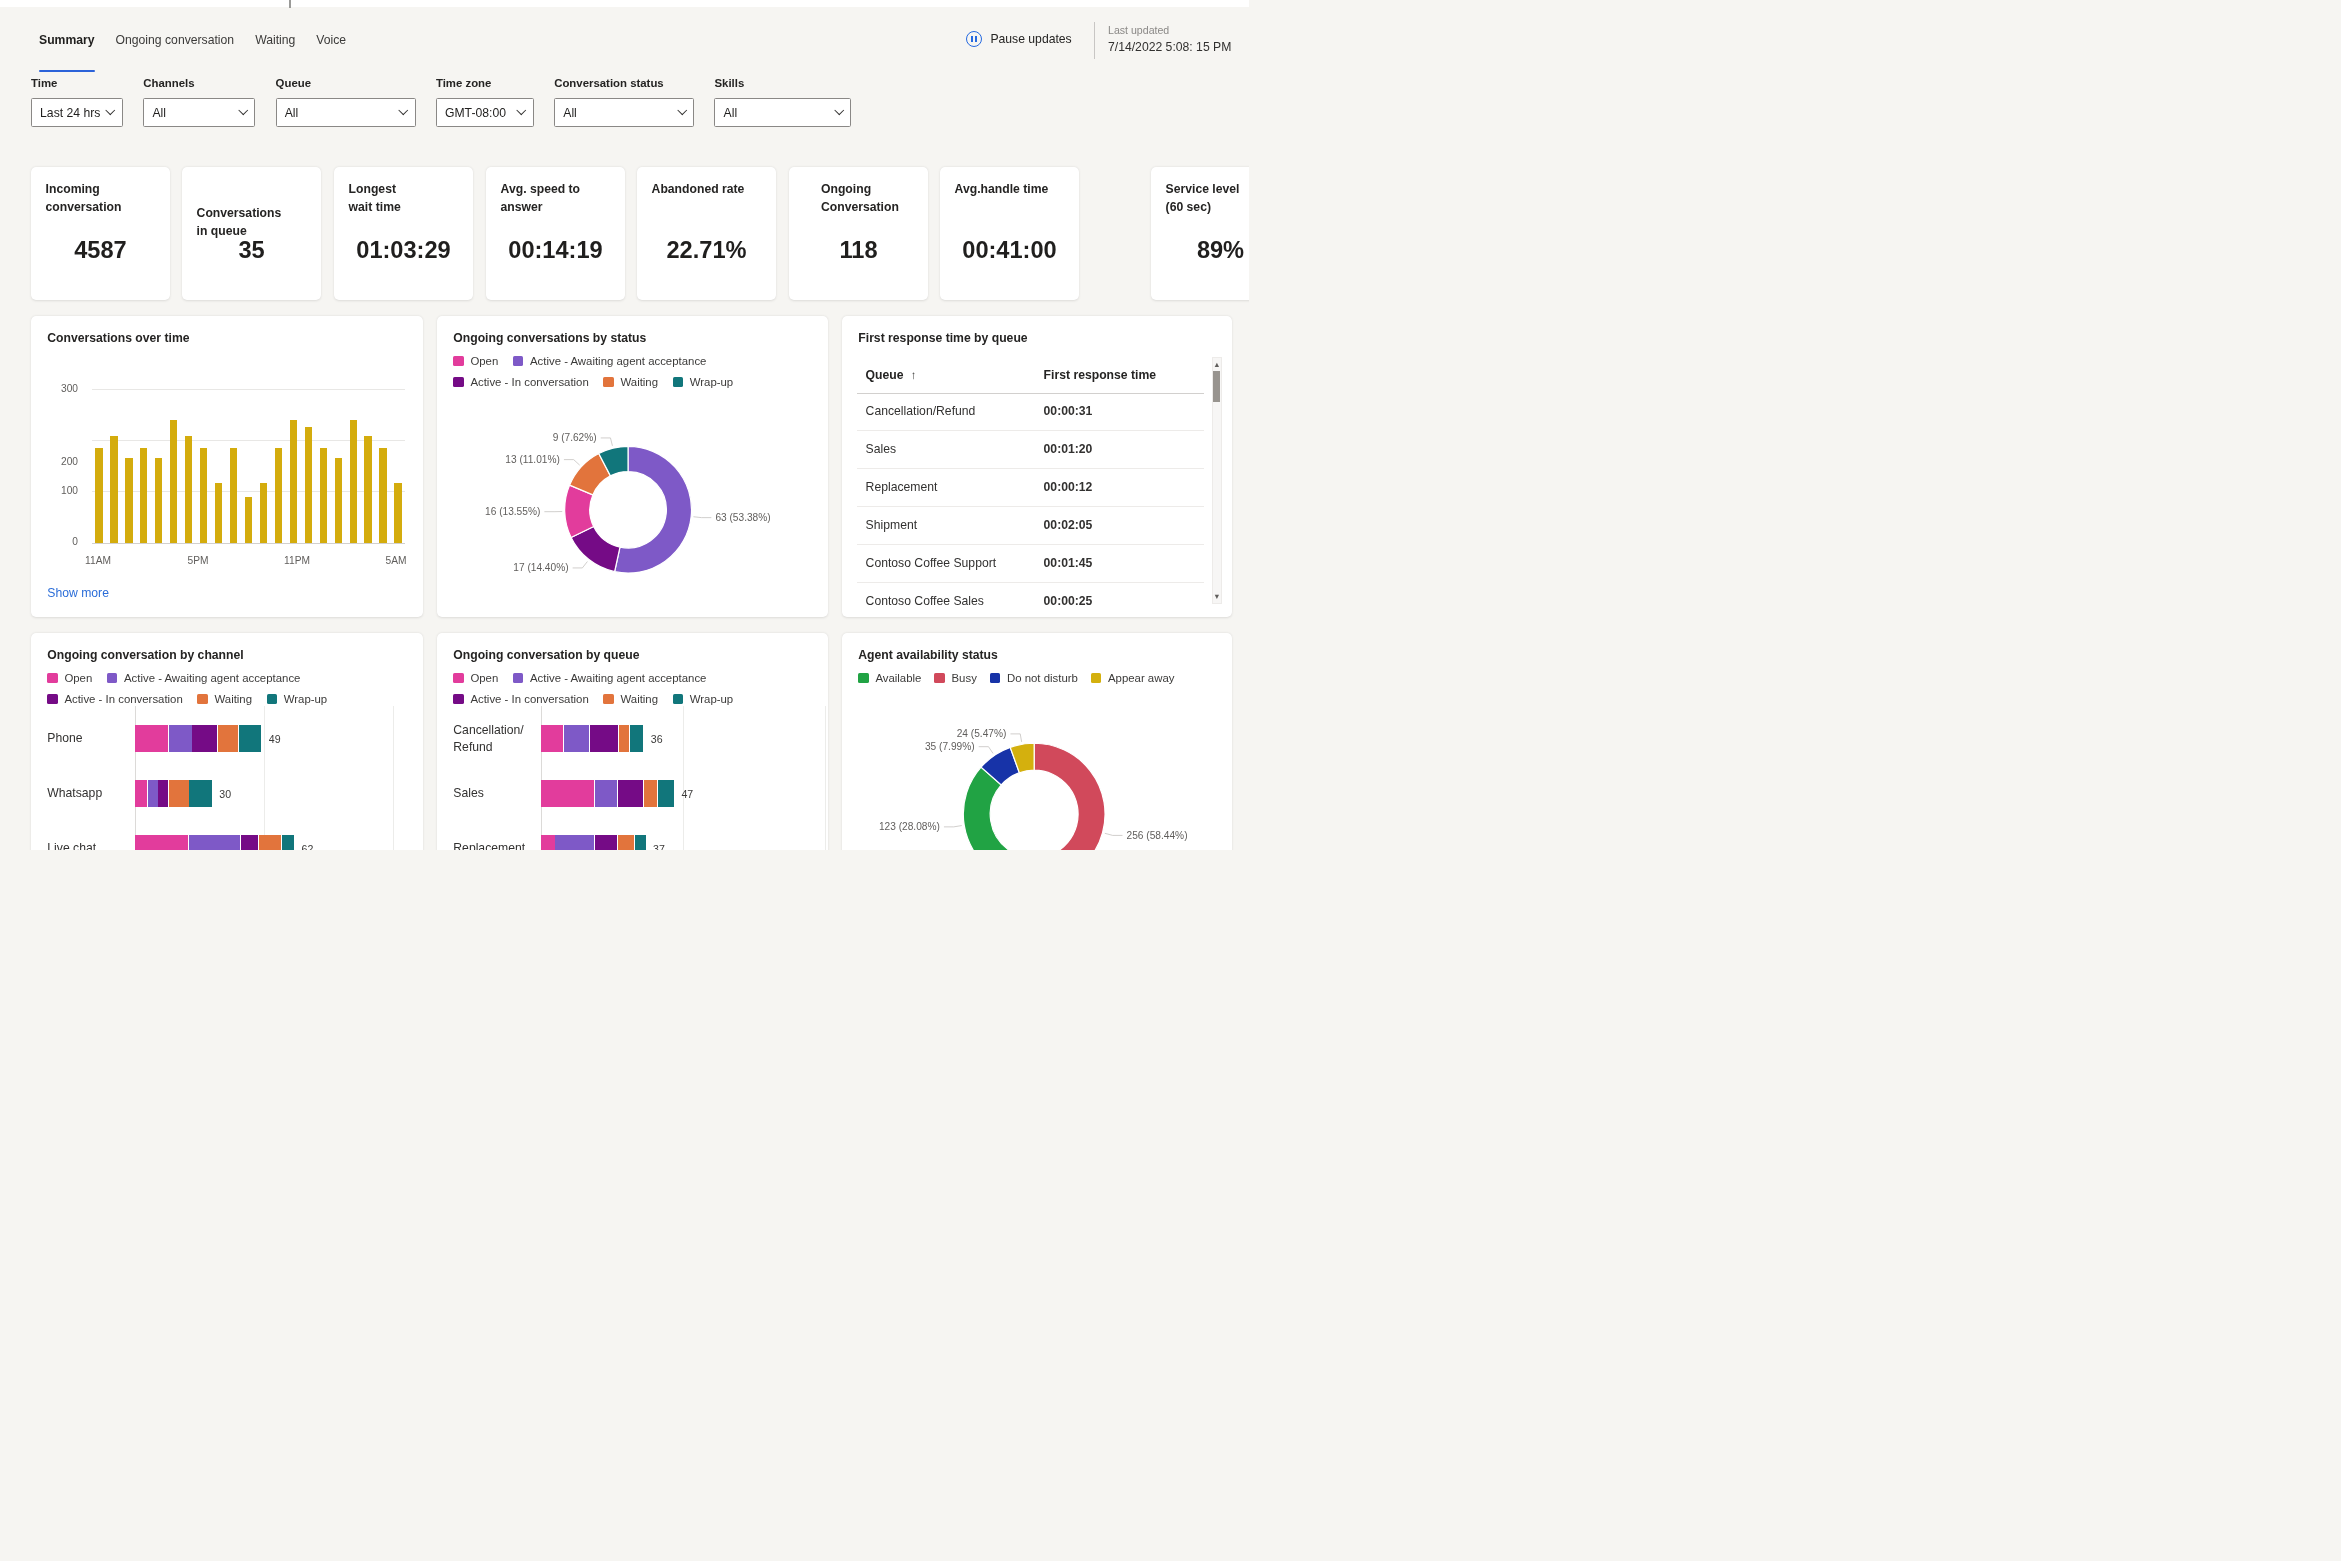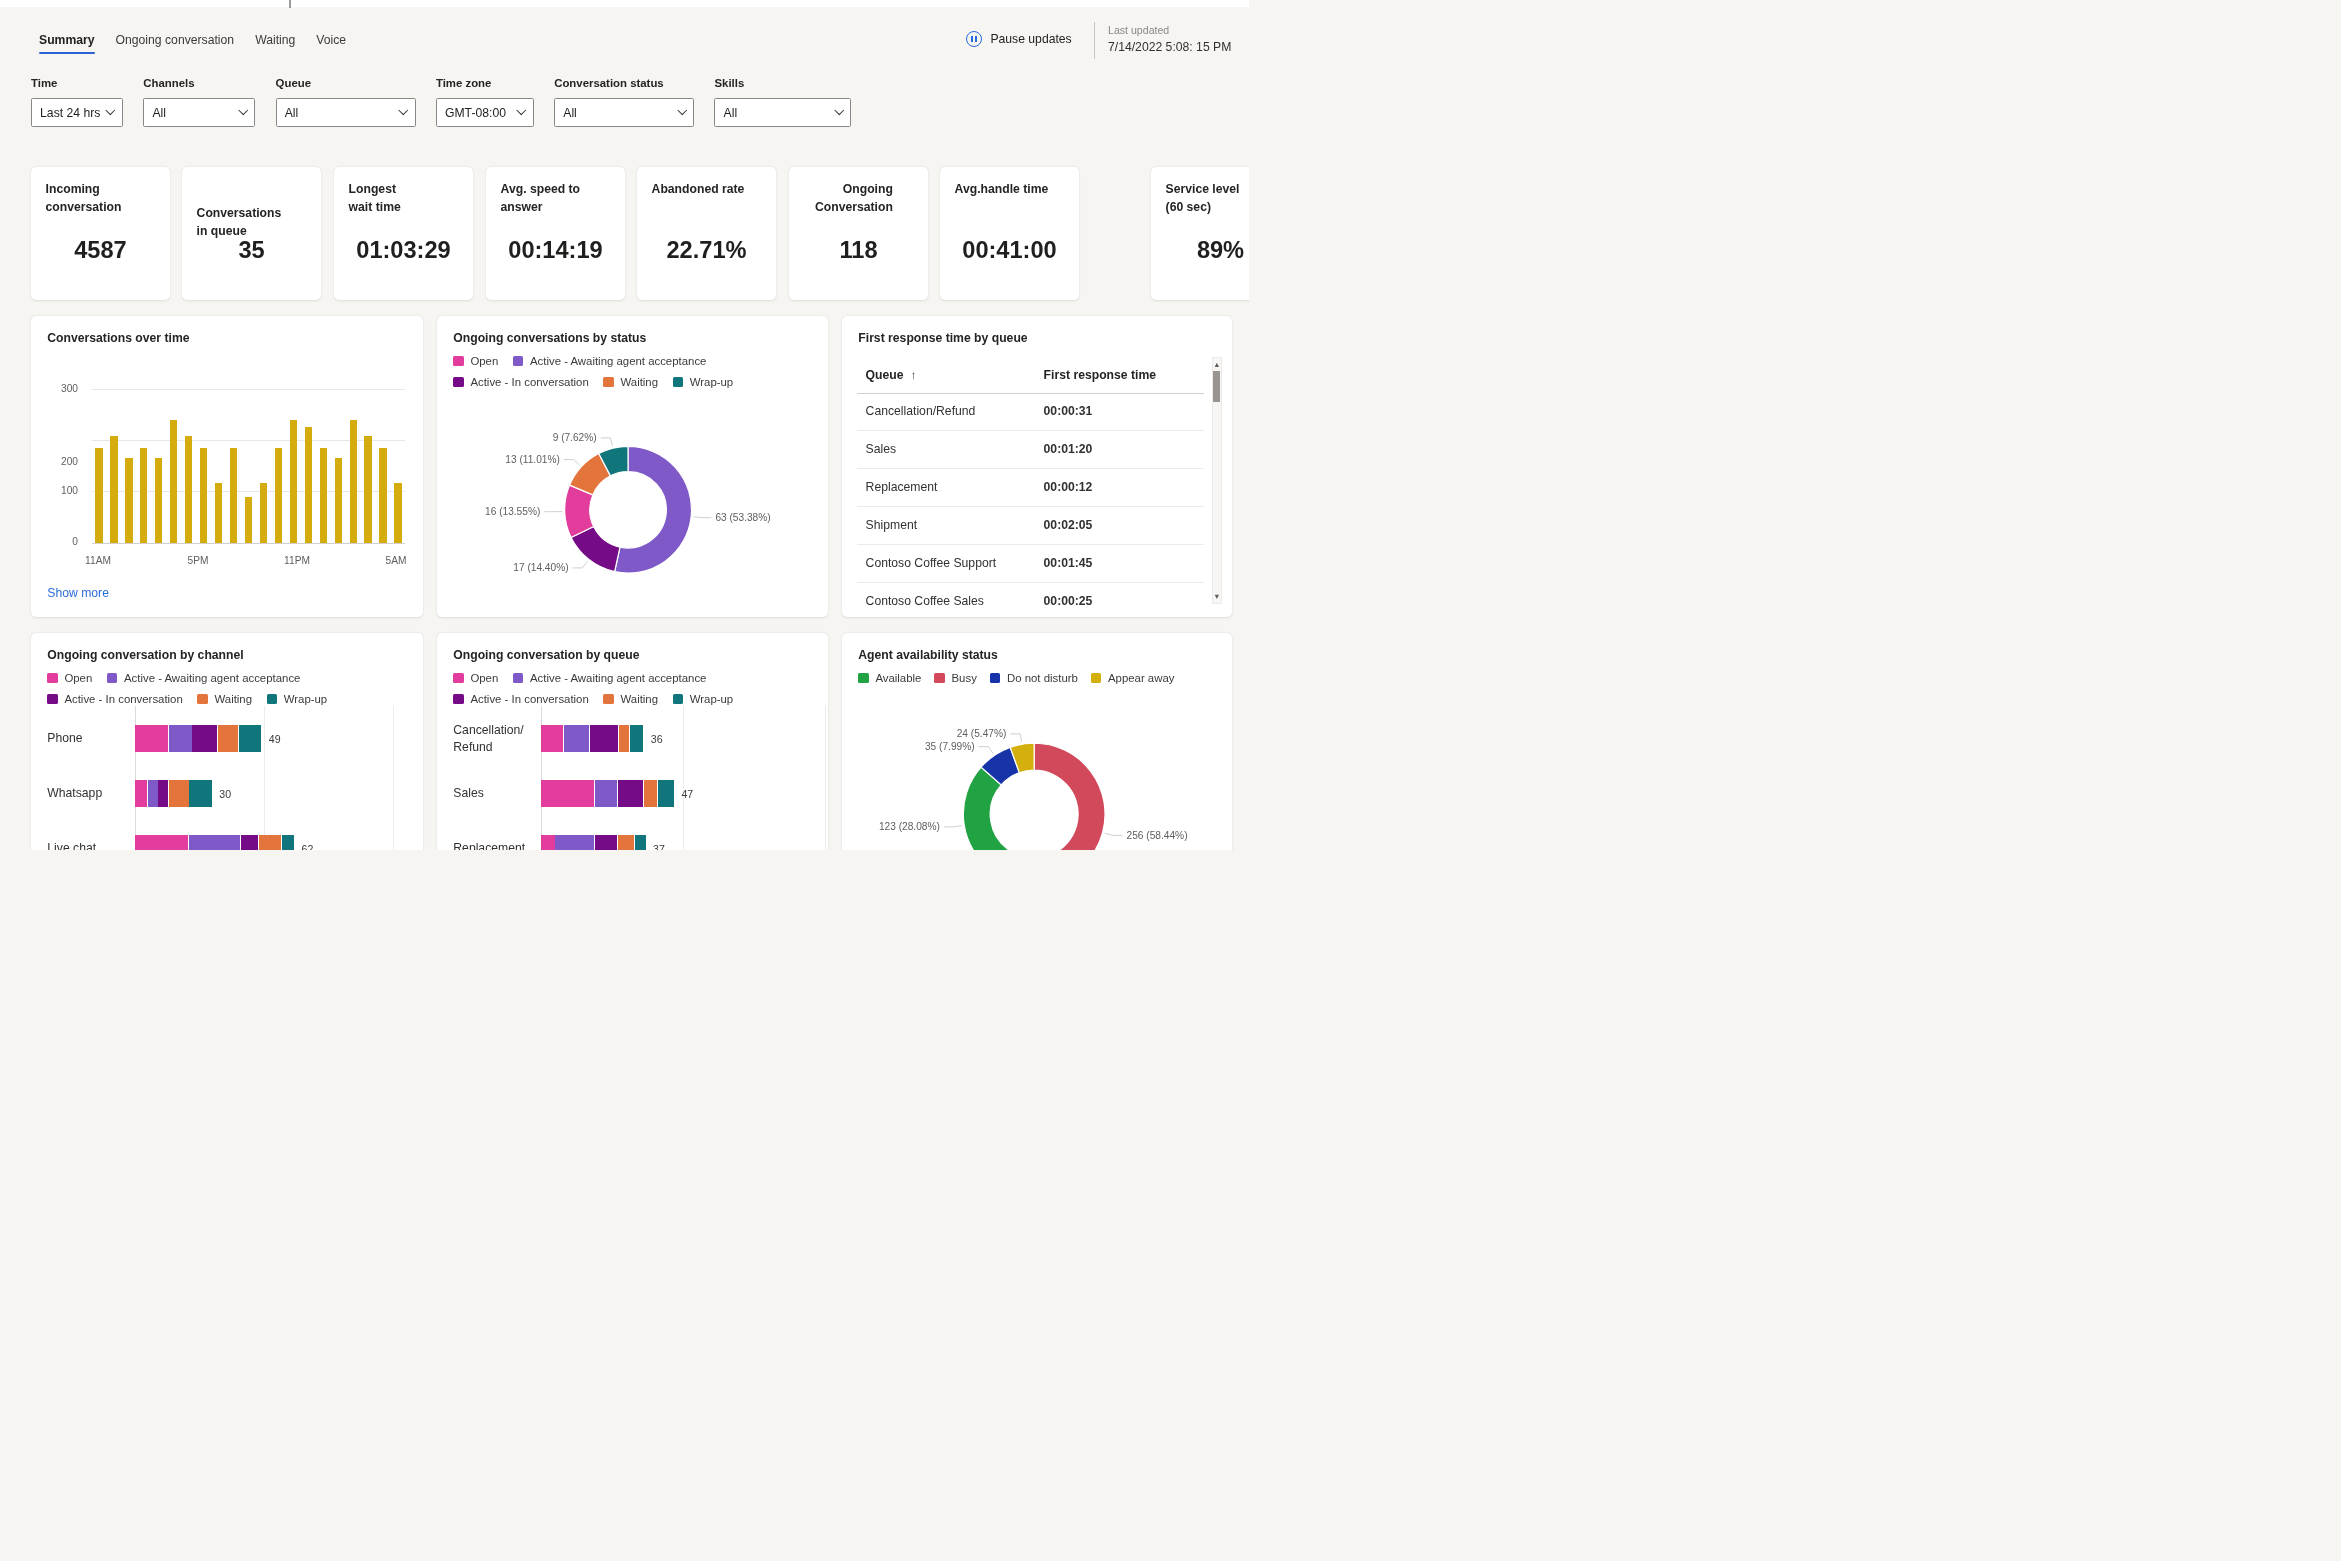--- a/index.html
+++ b/index.html
@@ -6,21 +6,21 @@
   html,body { width:1249px; height:850px; overflow:hidden; }
   body { font-family:"Liberation Sans","DejaVu Sans",sans-serif; background:#f6f5f2; position:relative; color:#323130; }
   #app { position:absolute; inset:0; }
 
   
   .top-strip { position:absolute; left:0; top:0; width:1249px; height:7.3px; background:#ffffff; }
   .top-tick { position:absolute; left:289px; top:0; width:1.6px; height:8.1px; background:#9a9a98; }
 
   
   .tabs { position:absolute; left:39px; top:33px; display:flex; column-gap:21px; }
-  .tab { font-size:12.2px; color:#3b3a39; padding-bottom:7px; cursor:pointer; position:relative; }
+  .tab { font-size:12.2px; color:#3b3a39; padding-bottom:25px; cursor:pointer; position:relative; }
   .tab.active { color:#1f1e1d; font-weight:700; }
   .tab.active::after { content:""; position:absolute; left:0; right:0; bottom:0; height:2.4px; background:#2b62d9; border-radius:1.6px; }
 
   
   .pause-btn { position:absolute; left:966px; top:31px; display:flex; align-items:center; gap:8.1px; cursor:pointer; }
   .pause-icon { width:16.3px; height:16.3px; border:1.3px solid #2569e0; border-radius:50%; display:flex; align-items:center; justify-content:center; gap:2px; }
   .pause-icon i { display:block; width:1.8px; height:5.7px; background:#2569e0; }
   .pause-label { font-size:12.2px; color:#252423; }
   .top-divider { position:absolute; left:1094px; top:22px; width:0.8px; height:37px; background:#c8c6c4; }
   .lu { position:absolute; left:1108px; top:23.6px; }
@@ -173,21 +173,21 @@
       <section class="card" style="left: 486px; top: 167px; width: 139px; height: 133px;">
         <div class="card-title" style="left: 14.6px;">Avg. speed to
 answer</div>
         <div class="kpi-value">00:14:19</div>
       </section>
       <section class="card" style="left: 637px; top: 167px; width: 139px; height: 133px;">
         <div class="card-title" style="left: 14.6px;">Abandoned rate</div>
         <div class="kpi-value">22.71%</div>
       </section>
       <section class="card" style="left: 789px; top: 167px; width: 139px; height: 133px;">
-        <div class="card-title" style="left: 26px; text-align: right;">Ongoing
+        <div class="card-title" style="left: 32px;">Ongoing
 Conversation</div>
         <div class="kpi-value">118</div>
       </section>
       <section class="card" style="left: 940px; top: 167px; width: 139px; height: 133px;">
         <div class="card-title" style="left: 14.6px;">Avg.handle time</div>
         <div class="kpi-value">00:41:00</div>
       </section>
       <section class="card" style="left: 1151px; top: 167px; width: 139px; height: 133px;">
         <div class="card-title" style="left: 14.6px;">Service level
 (60 sec)</div>

